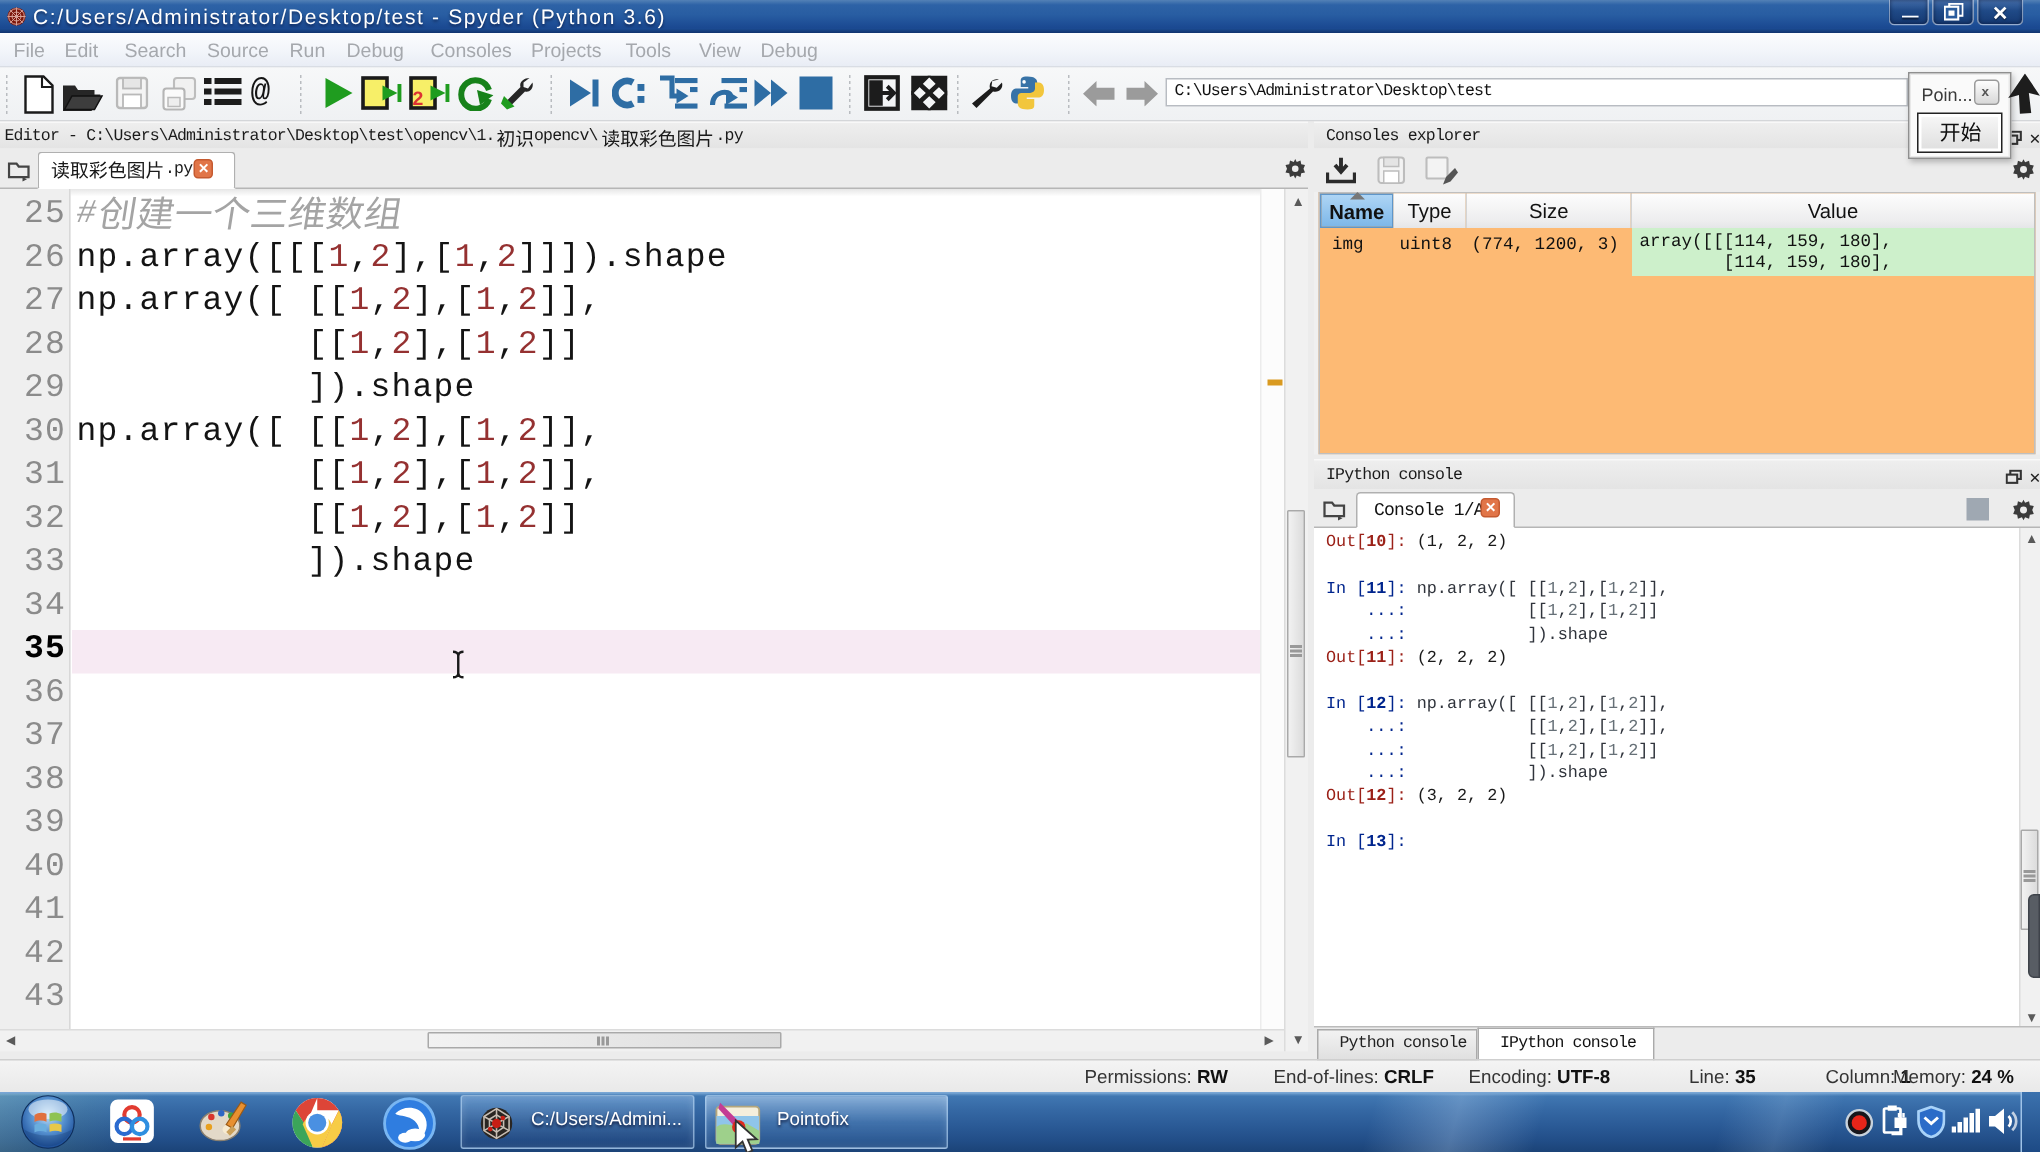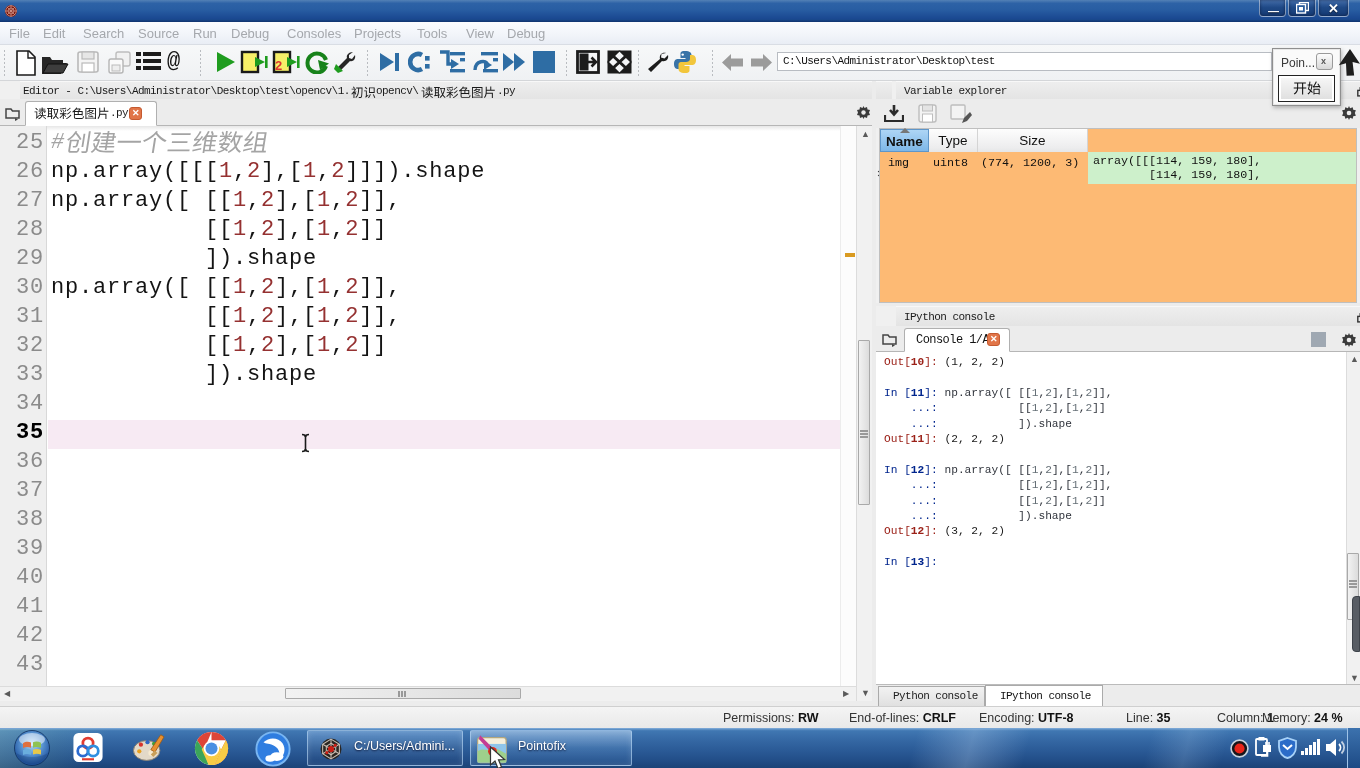--- a/index.html
+++ b/index.html
@@ -23,21 +23,21 @@
 #menubar span { position:absolute; top:4px; font-size:13px; color:#a5a8ad; }
 
 
 #toolbar { left:0; top:45px; width:1360px; height:36px; background:linear-gradient(180deg,#f7f8f9,#eff1f3); border-bottom:1px solid #d4d6d9; }
 .tsep { position:absolute; top:5px; width:1px; height:26px;
   background-image:repeating-linear-gradient(180deg,#b9bcc0 0 2px,transparent 2px 4px); }
 .ticon { position:absolute; top:5px; }
 
 
 .phdr { background:linear-gradient(180deg,#eeeeee,#e4e4e4); border-top:1px solid #f8f8f8; color:#1a1a1a;
-  font-family:"Liberation Mono",monospace; font-size:11px; letter-spacing:-0.55px;margin-left:20px; }
+  font-family:"Liberation Mono",monospace; font-size:11px; letter-spacing:-0.55px; }
 .tabbar { background:#ececec; border-bottom:1px solid #b6b6b6; }
 .tab-active { background:#fff; border:1px solid #b0b0b0; border-bottom:1px solid #fff; border-radius:3px 3px 0 0; }
 .closebox { display:inline-block; width:13px; height:13px; border-radius:3px; background:#e17548; border:1px solid #c55a30; position:relative; }
 .closebox:after { content:"✕"; position:absolute; left:2px; top:0px; font-size:9px; color:#fff; font-weight:bold; }
 
 
 #edbody { left:0; top:126px; width:856px; height:560px; background:#fff; }
 #gutter { left:0; top:126px; width:47px; height:560px; background:#efefef; border-right:1px solid #d8d8d8;
   font-family:"Liberation Mono",monospace; font-size:22px; letter-spacing:0.8px; line-height:29px; color:#8b8b8b; text-align:right; padding:2px 2px 0 0; }
 #code { left:47px; top:126px; width:793px; height:560px; font-family:"Liberation Mono",monospace;
@@ -75,20 +75,21 @@
 
 <div id="titlebar" class="abs">
   <svg class="abs" style="left:4px;top:4px" width="14" height="14" viewBox="0 0 15 15">
     <circle cx="7.5" cy="7.5" r="6.5" fill="#7d180c"></circle>
     <g stroke="#d9a49a" stroke-width="0.7" fill="none">
       <circle cx="7.5" cy="7.5" r="3.2"></circle>
         <circle cx="7.5" cy="7.5" r="5.6"></circle>
       <path d="M7.5 1 L7.5 14 M1 7.5 L14 7.5 M3 3 L12 12 M12 3 L3 12"></path>
     </g>
   </svg>
+  <span class="abs ttext">C:/Users/Administrator/Desktop/test - Spyder (Python 3.6)</span>
   <div class="abs tbot"></div>
   <div class="abs winbtn" style="left:1259px;width:27px;">
       <span style="left:8px;top:5px;font-size:11px">—</span>
     </div>
   <div class="abs winbtn" style="left:1288px;width:28px;">
     <svg style="position:absolute;left:7px;top:2px" width="13" height="12" viewBox="0 0 13 12">
       <rect x="3.5" y="0.5" width="9" height="8" fill="none" stroke="#fff" stroke-width="1.4"></rect>
       <rect x="0.5" y="2.5" width="9" height="8.5" fill="#2a5c9d" stroke="#fff" stroke-width="1.4"></rect>
       <rect x="3" y="5" width="4" height="3.5" fill="#fff"></rect>
     </svg>
@@ -336,21 +337,21 @@
 <g stroke="#1a1a1a" stroke-width="1.6" fill="none">
 <path d="M3 1.5 C5 1.5 6.5 2.5 6.5 4 C6.5 2.5 8 1.5 10 1.5"></path>
 <path d="M3 18.5 C5 18.5 6.5 17.5 6.5 16 C6.5 17.5 8 18.5 10 18.5"></path>
 <path d="M6.5 3 L6.5 17"></path>
     </g>
   </svg>
 
 <div class="abs" style="left:872px;top:81px;width:4px;height:625px;background:#ececec"></div>
 
 <div class="abs phdr" style="left:876px;top:81px;width:484px;height:18px">
-<span class="abs" style="left:8px;top:3px">Variable explorer</span>
+<span class="abs" style="left:8px;top:3px">Consoles explorer</span>
 <svg class="abs" style="left:461px;top:5px" width="11" height="10" viewBox="0 0 11 10">
 <rect x="3.2" y="0.8" width="7" height="5.5" fill="none" stroke="#333" stroke-width="1.4"></rect>
 <rect x="0.8" y="3.4" width="7" height="5.5" fill="#e8e8e8" stroke="#333" stroke-width="1.4"></rect>
     </svg>
 <div class="abs" style="left:477px;top:3px;font-size:12px;color:#222;font-weight:bold">✕</div>
 </div>
 <div class="abs" style="left:876px;top:99px;width:484px;height:29px;background:#ececec">
 <svg class="abs" style="left:8px;top:6px" width="20" height="18" viewBox="0 0 20 18">
 <path d="M10 0 L10 8 M6 5 L10 9.5 L14 5" stroke="#2b2b2b" stroke-width="2.6" fill="none"></path>
 <path d="M1 10 L1 16 L19 16 L19 10" stroke="#2b2b2b" stroke-width="2.2" fill="none"></path>
@@ -366,20 +367,21 @@
     </svg>
 <svg class="abs" style="left:464px;top:5px" width="18" height="18" viewBox="0 0 17 17">
 <path d="M8.5 2 L9.5 4 L12 3 L12.5 5.5 L15 6 L14 8.5 L15 11 L12.5 11.5 L12 14 L9.5 13 L8.5 15 L7.5 13 L5 14 L4.5 11.5 L2 11 L3 8.5 L2 6 L4.5 5.5 L5 3 L7.5 4 Z" fill="#3b3b3b"></path>
 <circle cx="8.5" cy="8.5" r="2.2" fill="#ececec"></circle>
     </svg>
 </div>
 <div class="abs" id="vetable">
 <div class="abs vhead" style="left:0;top:0;width:49px;height:23px;background:linear-gradient(180deg,#aed5f5,#7db7e8);border:1px solid #5f96c9;font-weight:bold"><span style="position:relative;top:4px">Name</span></div>
 <div class="abs vhead" style="left:49px;top:0;width:49px;height:23px"><span style="position:relative;top:4px">Type</span></div>
 <div class="abs vhead" style="left:98px;top:0;width:110px;height:23px"><span style="position:relative;top:4px">Size</span></div>
+<div class="abs vhead" style="left:208px;top:0;width:268px;height:23px;border-right:none"><span style="position:relative;top:4px">Value</span></div>
 <div class="abs" style="left:20px;top:-1px;width:0;height:0;border-left:5px solid transparent;border-right:5px solid transparent;border-bottom:5px solid #777"></div>
 <div class="abs mono" style="left:0;top:23px;width:476px;height:32px;font-size:11.7px;color:#111">
 <span class="abs" style="left:8px;top:4px">img</span>
 <span class="abs" style="left:53px;top:4px">uint8</span>
 <span class="abs" style="left:101px;top:4px">(774, 1200, 3)</span>
 <div class="abs" style="left:208px;top:0;width:268px;height:32px;background:#cdf0cb"></div>
 <pre class="abs mono" style="left:213px;top:3px;font-size:11.7px;line-height:13.5px">array([[[114, 159, 180],
         [114, 159, 180],</pre>
 </div>
 </div>

